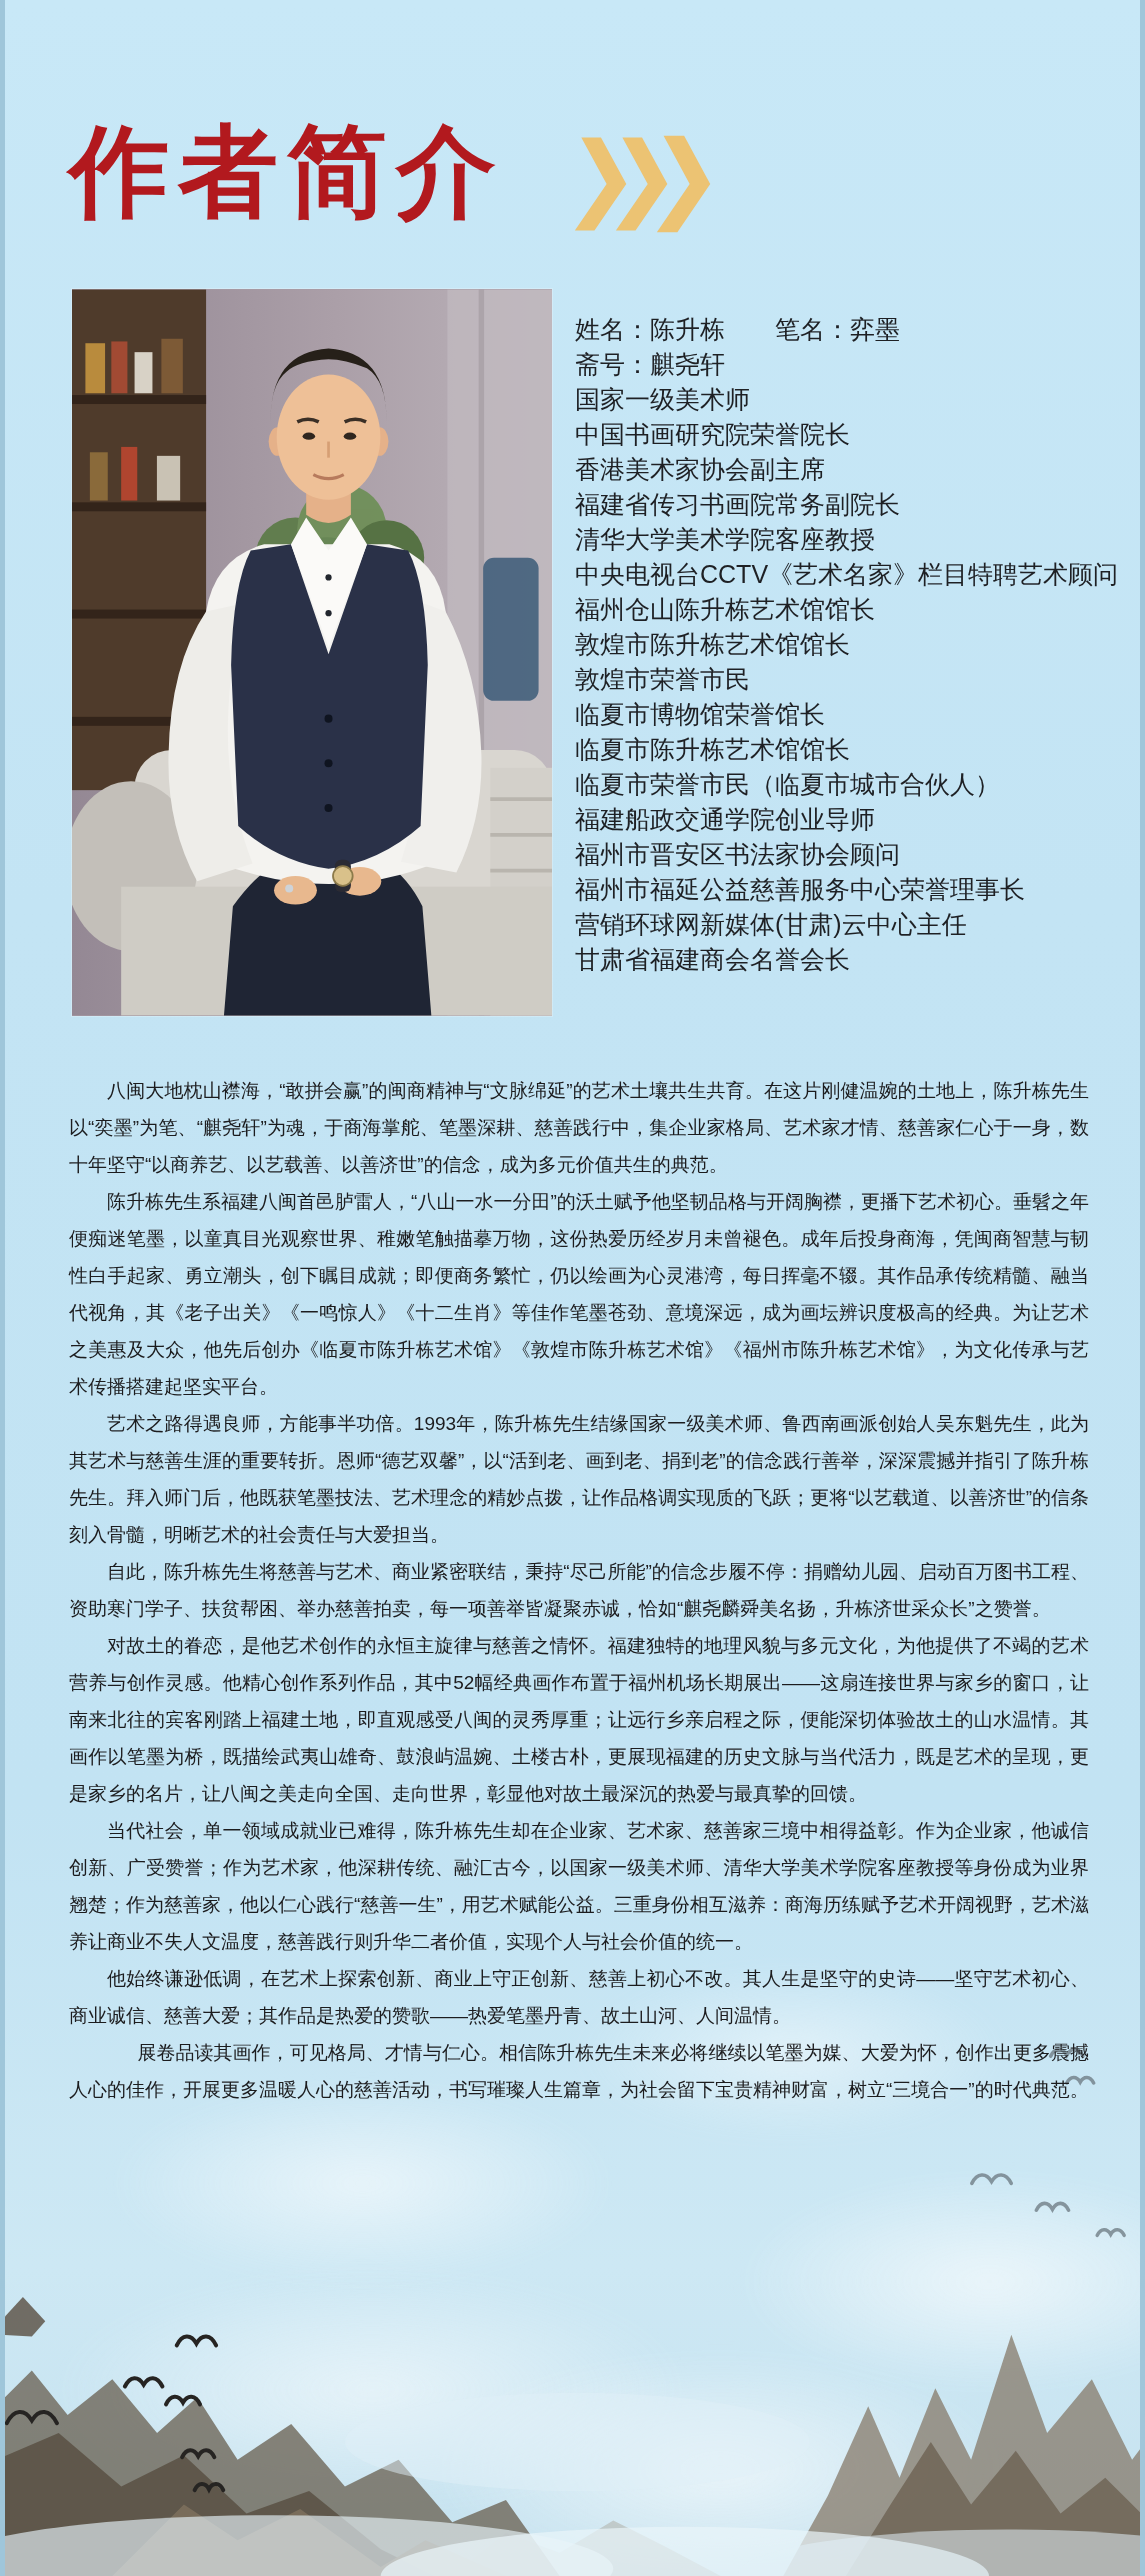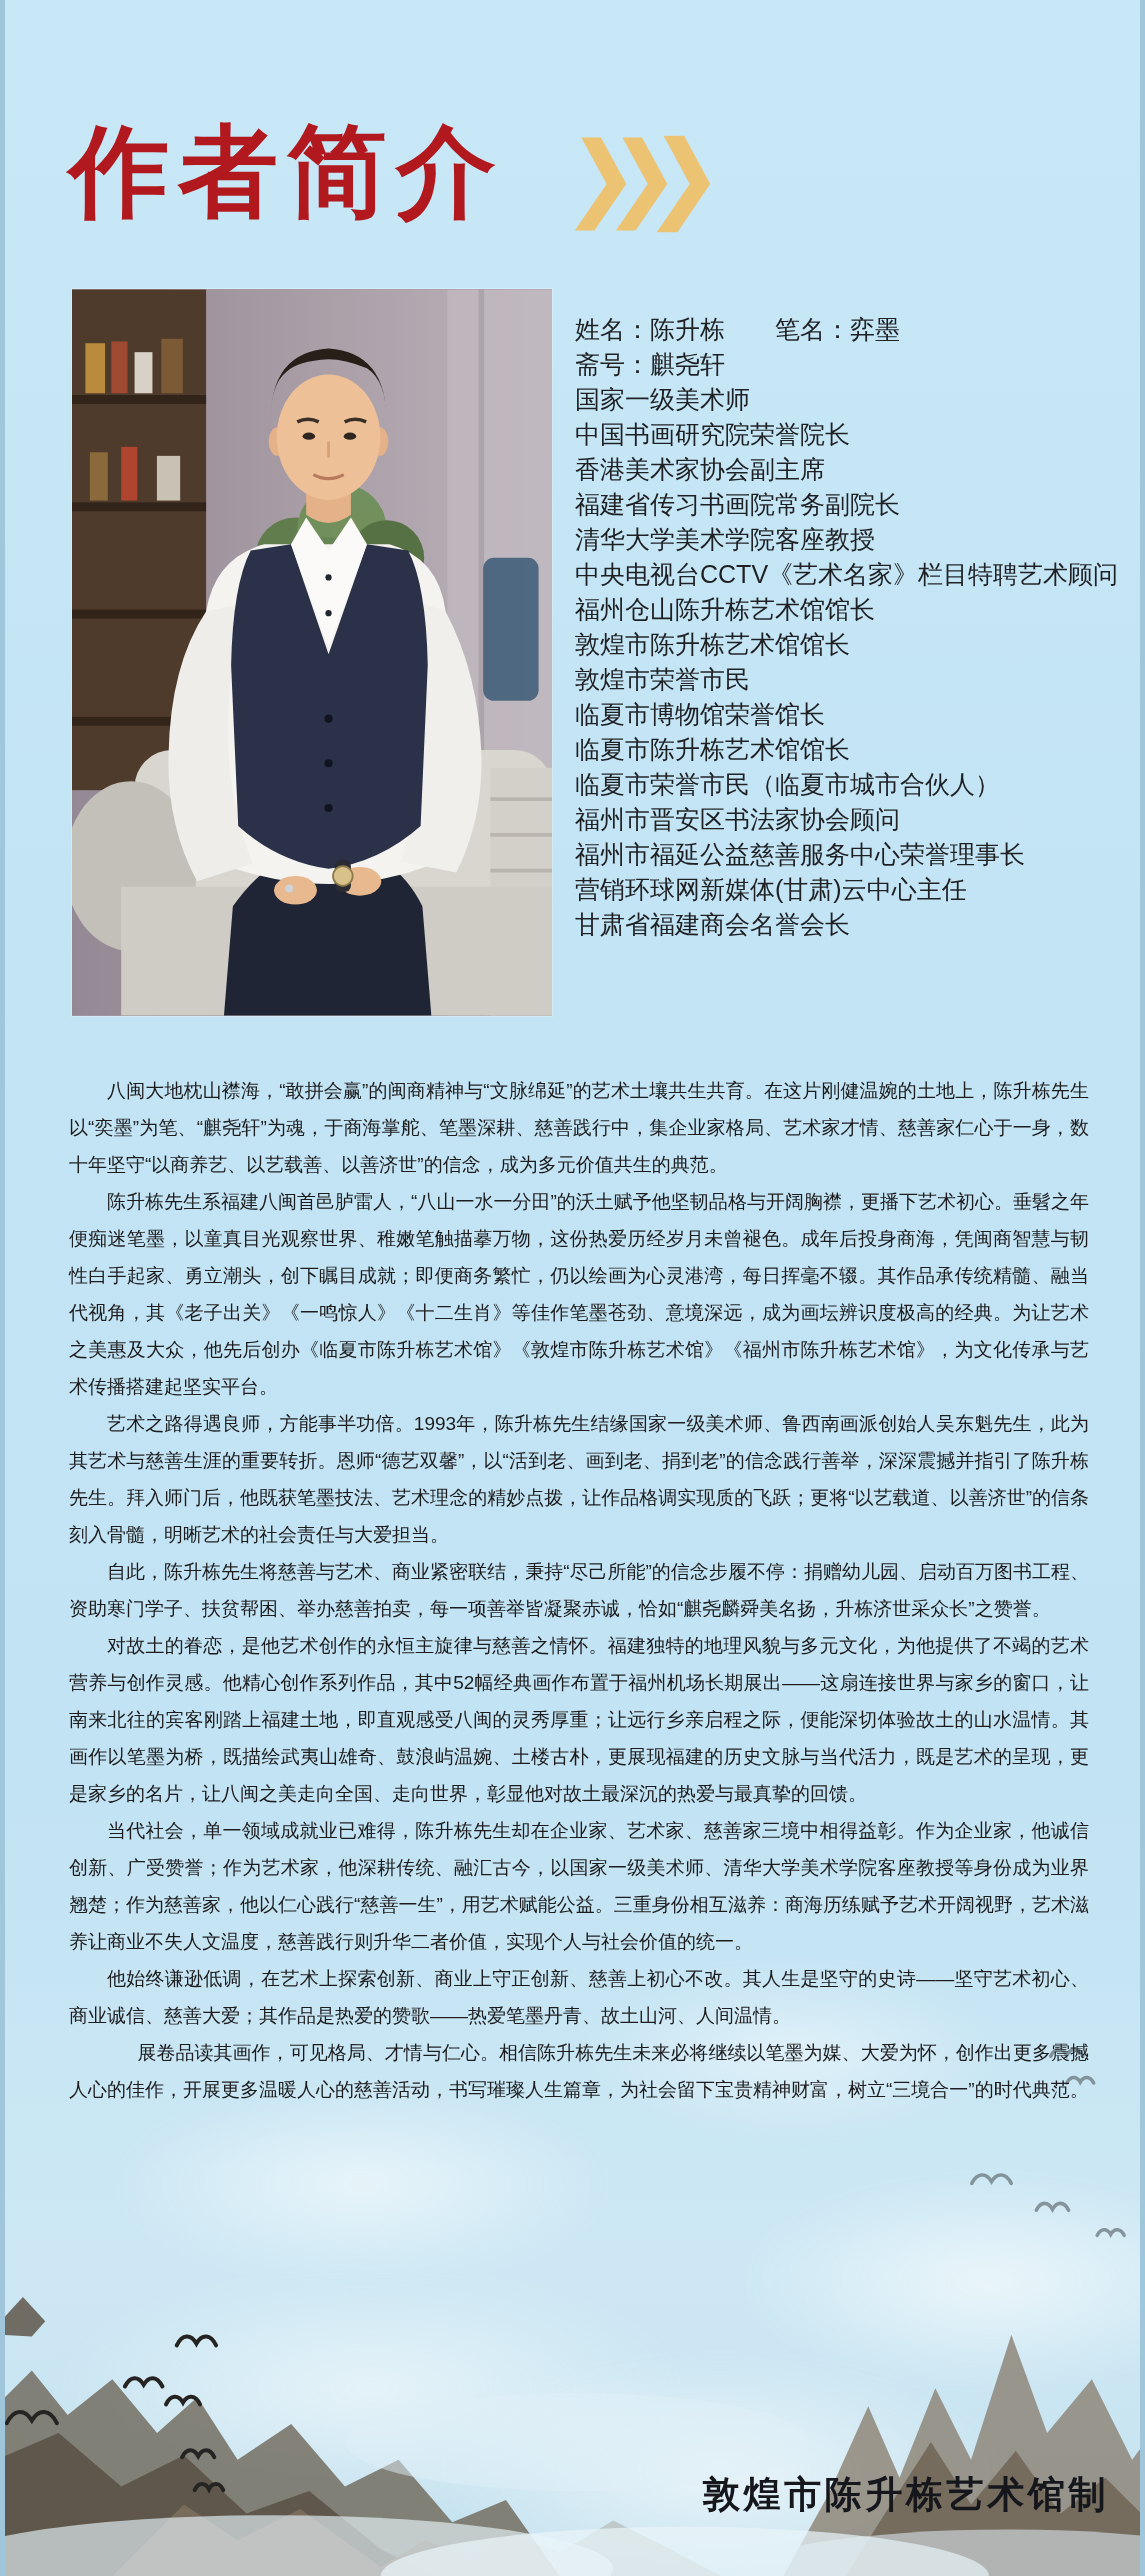--- a/index.html
+++ b/index.html
@@ -159,20 +159,21 @@
     <li>香港美术家协会副主席</li>
     <li>福建省传习书画院常务副院长</li>
     <li>清华大学美术学院客座教授</li>
     <li>中央电视台CCTV《艺术名家》栏目特聘艺术顾问</li>
     <li>福州仓山陈升栋艺术馆馆长</li>
     <li>敦煌市陈升栋艺术馆馆长</li>
     <li>敦煌市荣誉市民</li>
     <li>临夏市博物馆荣誉馆长</li>
     <li>临夏市陈升栋艺术馆馆长</li>
     <li>临夏市荣誉市民（临夏市城市合伙人）</li>
+    <li>福建船政交通学院创业导师</li>
     <li>福州市晋安区书法家协会顾问</li>
     <li>福州市福延公益慈善服务中心荣誉理事长</li>
     <li>营销环球网新媒体(甘肃)云中心主任</li>
     <li>甘肃省福建商会名誉会长</li>
   </ul>
 
   <div class="article">
     <p>八闽大地枕山襟海，“敢拼会赢”的闽商精神与“文脉绵延”的艺术土壤共生共育。在这片刚健温婉的土地上，陈升栋先生以“奕墨”为笔、“麒尧轩”为魂，于商海掌舵、笔墨深耕、慈善践行中，集企业家格局、艺术家才情、慈善家仁心于一身，数十年坚守“以商养艺、以艺载善、以善济世”的信念，成为多元价值共生的典范。</p>
     <p>陈升栋先生系福建八闽首邑胪雷人，“八山一水一分田”的沃土赋予他坚韧品格与开阔胸襟，更播下艺术初心。垂髫之年便痴迷笔墨，以童真目光观察世界、稚嫩笔触描摹万物，这份热爱历经岁月未曾褪色。成年后投身商海，凭闽商智慧与韧性白手起家、勇立潮头，创下瞩目成就；即便商务繁忙，仍以绘画为心灵港湾，每日挥毫不辍。其作品承传统精髓、融当代视角，其《老子出关》《一鸣惊人》《十二生肖》等佳作笔墨苍劲、意境深远，成为画坛辨识度极高的经典。为让艺术之美惠及大众，他先后创办《临夏市陈升栋艺术馆》《敦煌市陈升栋艺术馆》《福州市陈升栋艺术馆》，为文化传承与艺术传播搭建起坚实平台。</p>
     <p>艺术之路得遇良师，方能事半功倍。1993年，陈升栋先生结缘国家一级美术师、鲁西南画派创始人吴东魁先生，此为其艺术与慈善生涯的重要转折。恩师“德艺双馨”，以“活到老、画到老、捐到老”的信念践行善举，深深震撼并指引了陈升栋先生。拜入师门后，他既获笔墨技法、艺术理念的精妙点拨，让作品格调实现质的飞跃；更将“以艺载道、以善济世”的信条刻入骨髓，明晰艺术的社会责任与大爱担当。</p>
@@ -214,16 +215,15 @@
     <g stroke="#262422" stroke-width="4.5" fill="none" stroke-linecap="round">
       <path d="M192,72 c6,-13 16,-13 22,-2 c6,-11 16,-11 22,2"></path>
       <path d="M134,118 c6,-12 15,-12 21,-2 c6,-10 15,-10 21,2"></path>
       <path d="M180,138 c5,-11 14,-11 19,-2 c5,-9 14,-9 19,2"></path>
       <path d="M2,159 c8,-16 20,-16 28,-3 c8,-13 20,-13 28,3"></path>
       <path d="M198,197 c5,-10 13,-10 18,-1 c5,-9 13,-9 18,1"></path>
       <path d="M212,234 c4,-9 12,-9 16,-1 c4,-8 12,-8 16,1"></path>
     </g>
   </svg>
 
-  <div class="footer-credit">敦煌市陈升栋艺术馆制</div>
 
 </div>
 
 
 </body></html>

